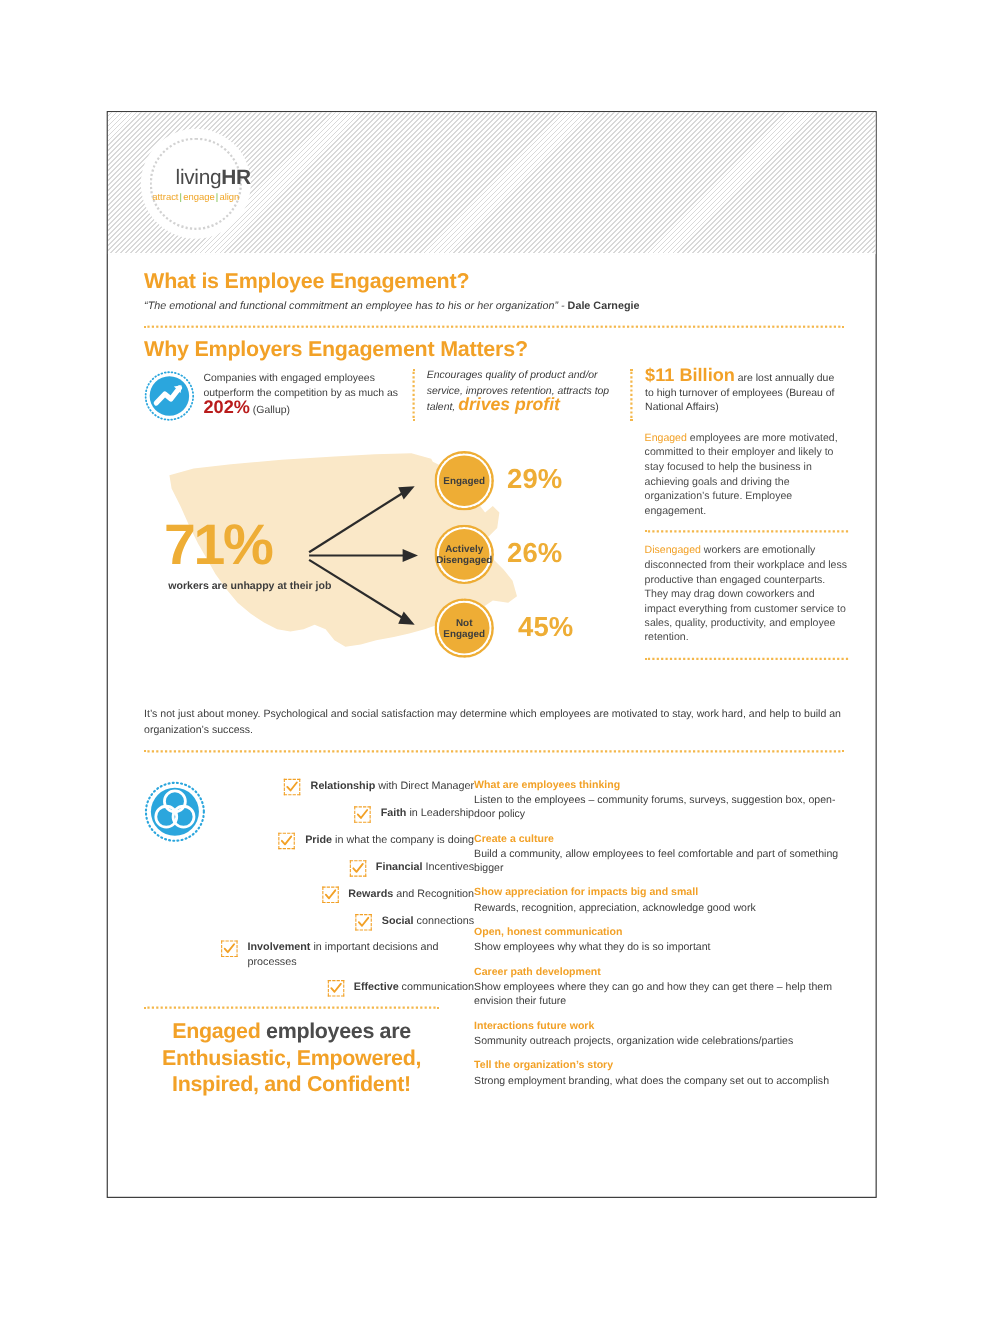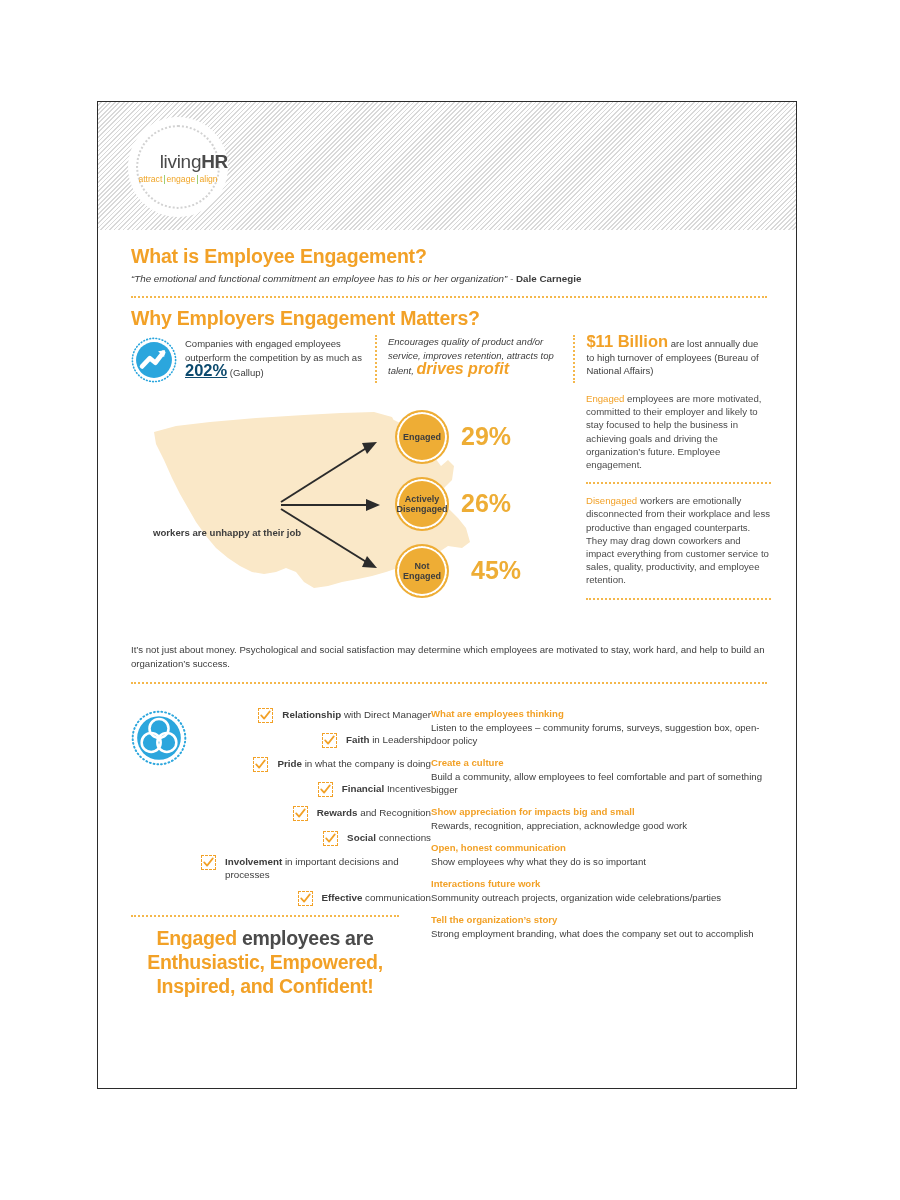--- a/index.html
+++ b/index.html
@@ -31,21 +31,21 @@
   .quote b{font-style:normal;font-weight:700;}
   .s1 .dots{margin-top:12px;}
 
   
   .s2{position:absolute;left:33px;top:205px;width:636px;}
   .s2cols{display:flex;margin-top:5px;}
   .col{position:relative;font-size:9.5px;line-height:13.5px;color:#3d3d3d;}
   .col.a{width:250px;padding-left:0;display:flex;}
   .col.b{width:190px;padding-left:11px;border-left:2px dotted #f4b74b;font-style:italic;}
   .col.c{width:185px;padding-left:11px;border-left:2px dotted #f4b74b;}
-  .bigpct{color:#0c4a6e;font-size:16.5px;font-weight:700;line-height:13px;text-decoration:underline;}
+  .bigpct{color:#b91c1c;font-size:16.5px;font-weight:700;line-height:13px;}
   .drives{color:#f2a127;font-size:16px;font-weight:700;}
   .billion{color:#f2a127;font-size:16.5px;font-weight:700;}
   .chart-icon{width:46px;height:46px;flex:0 0 46px;margin-right:8px;margin-top:2px;}
   .colatxt{padding-top:2px;}
 
   
   .s3{position:absolute;left:33px;top:290px;width:636px;height:225px;}
   .mapwrap{position:absolute;left:0;top:0;width:415px;height:225px;}
   .mapsvg{position:absolute;left:5px;top:4px;}
   .pct71{position:absolute;left:18px;top:78px;font-size:52px;font-weight:700;color:#eead35;letter-spacing:-2px;line-height:52px;}
@@ -141,20 +141,21 @@
         <path fill="#fae8c8" d="M248,30 L258,24 L266,28 L262,40 L252,42 Z"></path>
       </svg>
       <svg class="arrows" width="415" height="225" viewBox="0 0 415 225">
         <line x1="150" y1="110" x2="237" y2="55" stroke="#2b2b2b" stroke-width="2"></line>
         <path d="M246,50 L231,51 L236,62 Z" fill="#2b2b2b"></path>
         <line x1="150" y1="113" x2="240" y2="113" stroke="#2b2b2b" stroke-width="2"></line>
         <path d="M249,113 L235,107 L235,119 Z" fill="#2b2b2b"></path>
         <line x1="150" y1="117" x2="237" y2="171" stroke="#2b2b2b" stroke-width="2"></line>
         <path d="M246,176 L236,164 L231,175 Z" fill="#2b2b2b"></path>
       </svg>
+      <div class="pct71">71%</div>
       <div class="pct71sub">workers are unhappy at their job</div>
 
       <div class="bub" style="left:264px;top:18px;">
           <span>Engaged</span>
         </div>
       <div class="bubpct" style="left:330px;top:30px;">29%</div>
 
       <div class="bub" style="left:264px;top:85px;">
           <span>Actively Disengaged</span>
         </div>
@@ -277,20 +278,24 @@
         </div>
         <div class="tip">
           <div class="tiph">Show appreciation for impacts big and small</div>
           <div class="tipb">Rewards, recognition, appreciation, acknowledge good work</div>
         </div>
         <div class="tip">
           <div class="tiph">Open, honest communication</div>
           <div class="tipb">Show employees why what they do is so important</div>
         </div>
         <div class="tip">
+          <div class="tiph">Career path development</div>
+          <div class="tipb">Show employees where they can go and how they can get there – help them envision their future</div>
+        </div>
+        <div class="tip">
           <div class="tiph">Interactions future work</div>
           <div class="tipb">Sommunity outreach projects, organization wide celebrations/parties</div>
         </div>
         <div class="tip">
           <div class="tiph">Tell the organization’s story</div>
           <div class="tipb">Strong employment branding, what does the company set out to accomplish</div>
         </div>
       </div>
     </div>
   </div>

